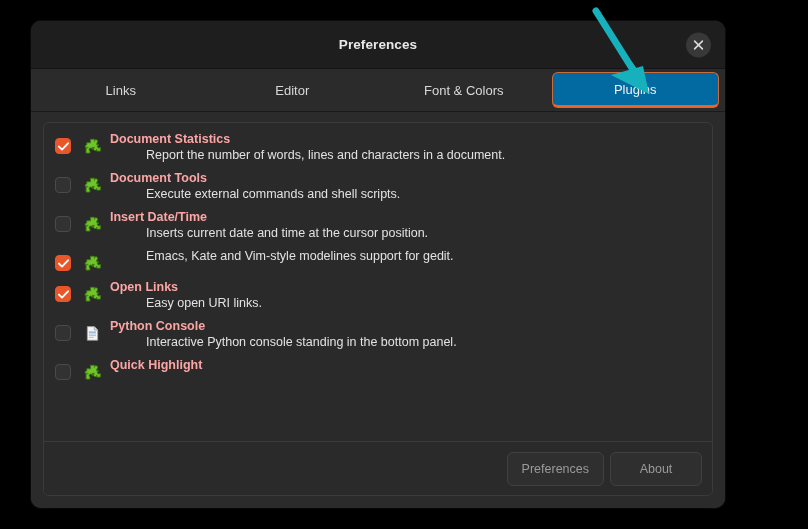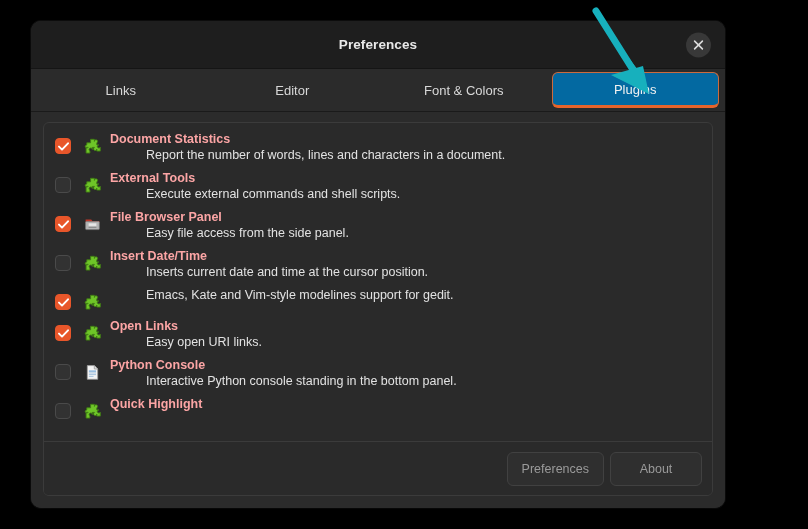--- a/index.html
+++ b/index.html
@@ -261,44 +261,25 @@
         <div class="plugin-row">
           <div class="checkbox">
             
           </div>
           <div class="plugin-icon">
             <svg width="17" height="17" viewBox="0 0 17 17">
               <path d="M6.6 1.3h3.8v2.1a1.6 1.6 0 1 1 2.4 1.4v2.1h2.1a1.6 1.6 0 1 0 1.4 2.4v3.8H12.8v-2.1a1.6 1.6 0 1 1-2.4-1.4V9.4H8.3v2.2a1.6 1.6 0 1 0-2.4 1.4v2.1H2.1V9.3h2.1A1.6 1.6 0 1 1 2.8 6.9V4.8h3.8z" fill="#6ec528" stroke="#3f7d13" stroke-width="0.9" stroke-linejoin="round"></path>
             </svg>
           </div>
           <div class="plugin-text">
-            <span class="plugin-name">External Tools</span>
+            <span class="plugin-name">Document Tools</span>
             <span class="plugin-desc">Execute external commands and shell scripts.</span>
           </div>
         </div>
 
-        <div class="plugin-row">
-          <div class="checkbox checked">
-            <svg width="11" height="9" viewBox="0 0 11 9">
-              <path d="M1 4.6 L4 7.6 L10 1.3" stroke="#ffffff" stroke-width="1.9" fill="none" stroke-linecap="round" stroke-linejoin="round"></path>
-            </svg>
-          </div>
-          <div class="plugin-icon">
-            <svg width="17" height="17" viewBox="0 0 17 17">
-              <path d="M1.6 3.4h5.6l1.2 1.5h6.9v1.7H1.6z" fill="#c0392b"></path>
-              <rect x="1.6" y="5.6" width="13.7" height="8" rx="0.8" fill="#b5b5b5" stroke="#7d7d7d" stroke-width="0.7"></rect>
-              <rect x="4.6" y="7.3" width="7.8" height="2.6" fill="#e6e6e6"></rect>
-              <rect x="4.6" y="11" width="7.8" height="1" fill="#8d8d8d"></rect>
-            </svg>
-          </div>
-          <div class="plugin-text">
-            <span class="plugin-name">File Browser Panel</span>
-            <span class="plugin-desc">Easy file access from the side panel.</span>
-          </div>
-        </div>
 
         <div class="plugin-row">
           <div class="checkbox">
             
           </div>
           <div class="plugin-icon">
             <svg width="17" height="17" viewBox="0 0 17 17">
               <path d="M6.6 1.3h3.8v2.1a1.6 1.6 0 1 1 2.4 1.4v2.1h2.1a1.6 1.6 0 1 0 1.4 2.4v3.8H12.8v-2.1a1.6 1.6 0 1 1-2.4-1.4V9.4H8.3v2.2a1.6 1.6 0 1 0-2.4 1.4v2.1H2.1V9.3h2.1A1.6 1.6 0 1 1 2.8 6.9V4.8h3.8z" fill="#6ec528" stroke="#3f7d13" stroke-width="0.9" stroke-linejoin="round"></path>
             </svg>
           </div>

